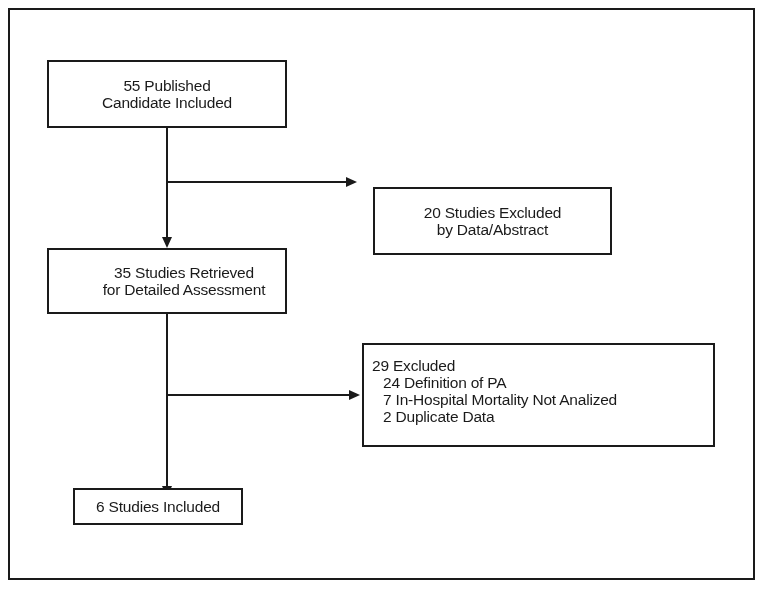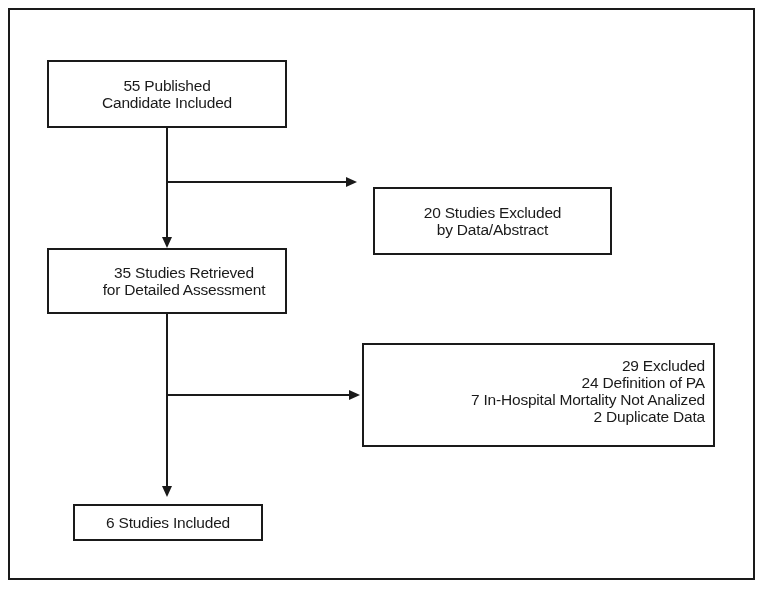--- a/index.html
+++ b/index.html
@@ -35,21 +35,21 @@
     justify-content: center;
     align-items: center;
     font-size: 15.5px;
     line-height: 17px;
     text-align: center;
     letter-spacing: -0.2px;
   }
   .box--left {
     justify-content: flex-start;
     align-items: stretch;
-    text-align: right;
+    text-align: left;
     padding: 12px 8px 0 8px;
   }
   .box--left .indent {
     padding-left: 11px;
   }
   .vline, .hline {
     position: absolute;
     background: var(--line, #1a1a1a);
   }
   .arrow-down {
@@ -103,17 +103,17 @@
   <div class="hline" style="left:167px; top:394px; width:183px; height:2px;"></div>
   <div class="arrow-right" style="left:349px; top:390px;"></div>
 
   <div class="box box--left" style="left:362px; top:343px; width:353px; height:104px;">
     <div>29 Excluded</div>
     <div class="indent">24 Definition of PA</div>
     <div class="indent">7 In-Hospital Mortality Not Analized</div>
     <div class="indent">2 Duplicate Data</div>
   </div>
 
-  <div class="box" style="left:73px; top:504px; width:190px; height:37px;">
+  <div class="box" style="left:73px; top:488px; width:170px; height:37px;">
     <div>6 Studies Included</div>
   </div>
 
 </div>
 
 </body></html>

